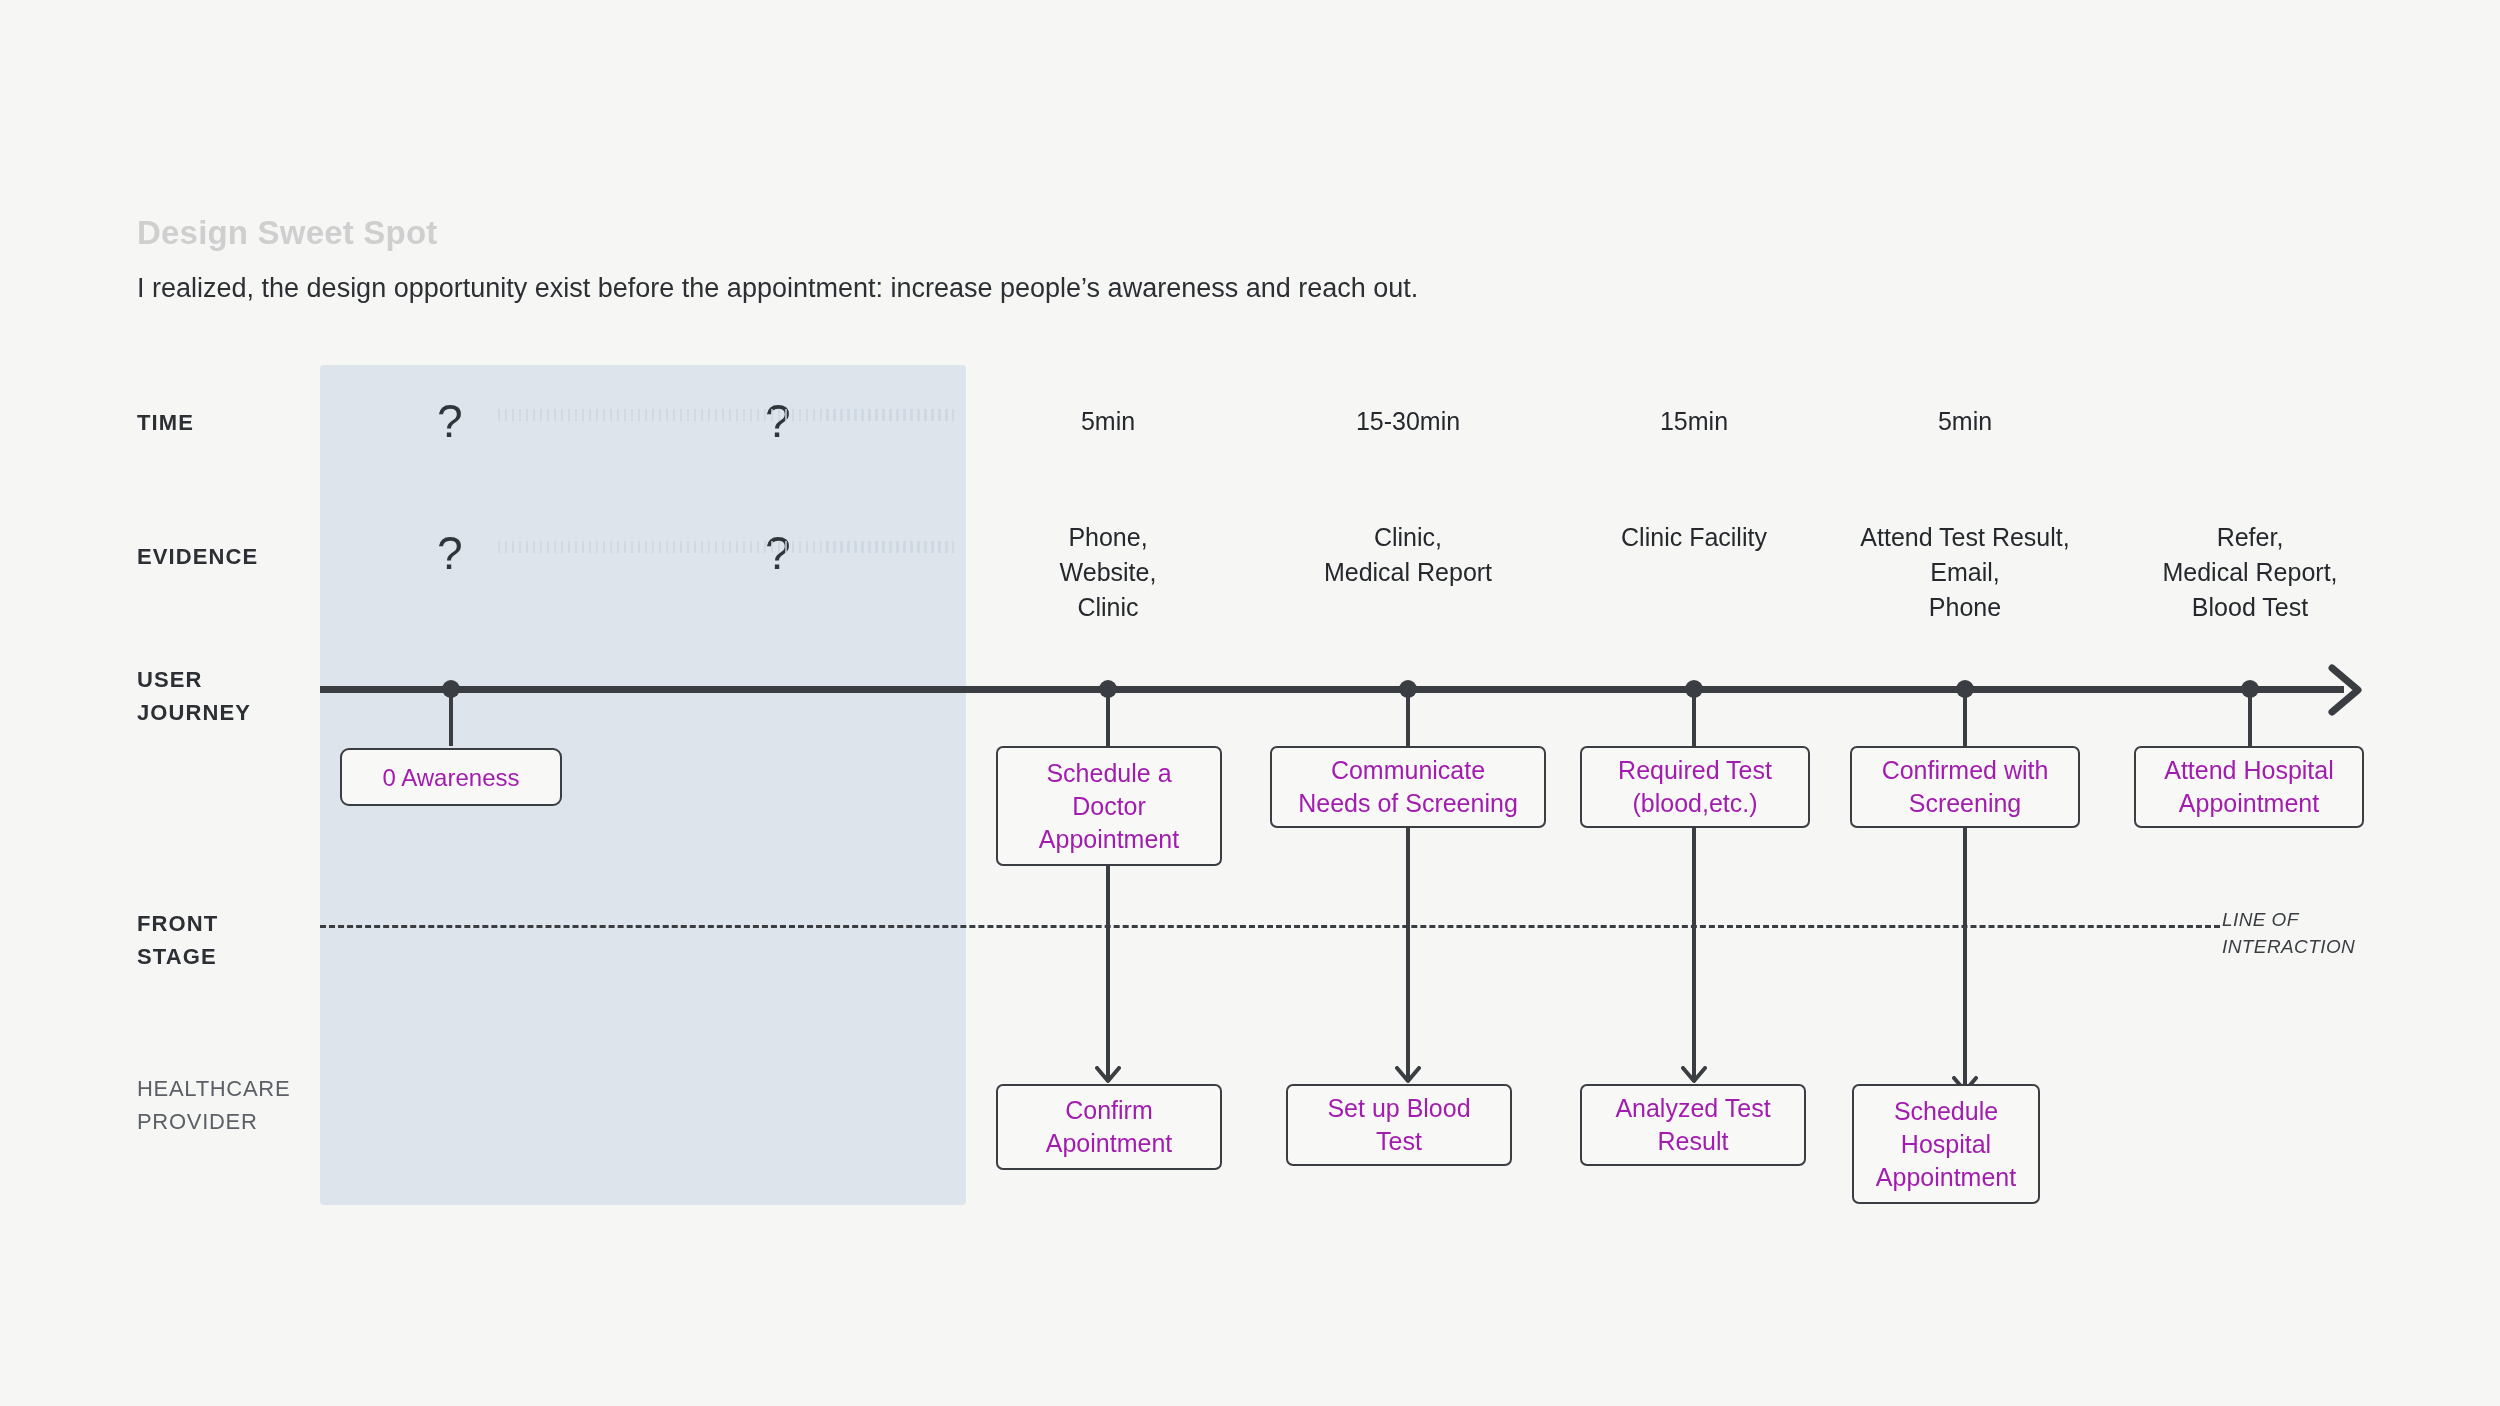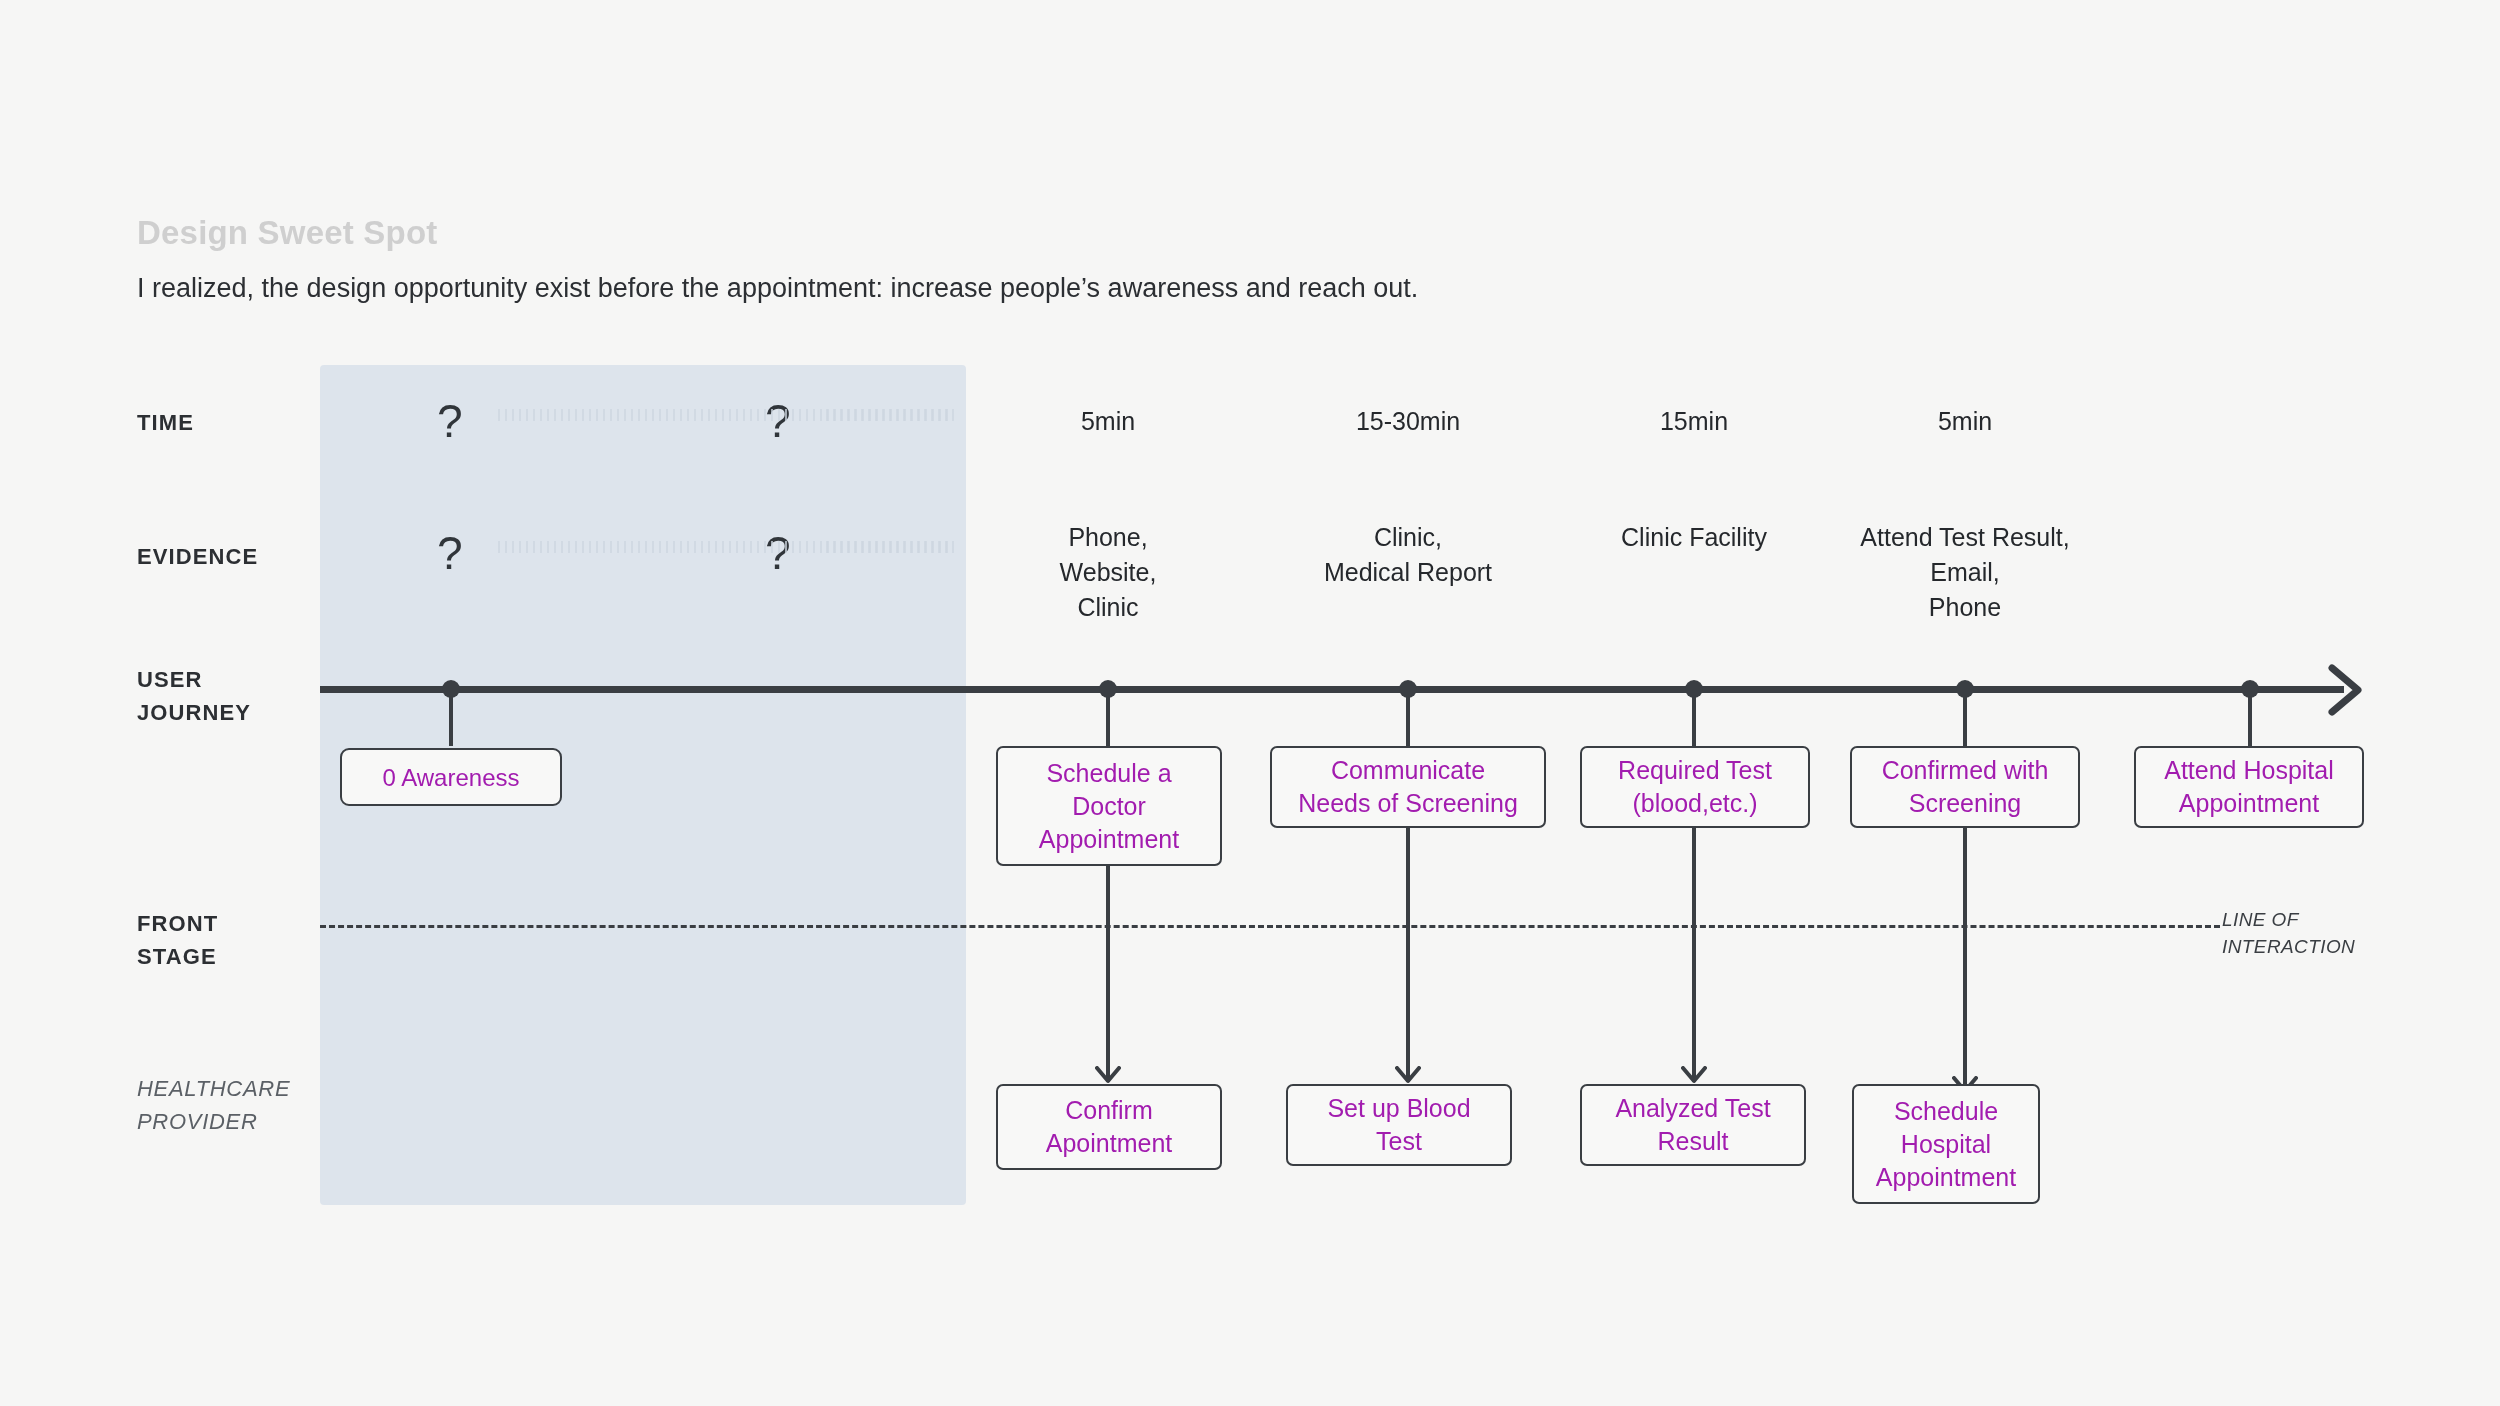--- a/index.html
+++ b/index.html
@@ -33,21 +33,21 @@
   .row-label {
     position: absolute; left: 137px;
     font-size: 22px; font-weight: bold; letter-spacing: 1.1px;
     color: #2c2f33; line-height: 33px; white-space: pre-line;
   }
   .row-label.muted { font-weight: 400; color: #5b6066; letter-spacing: .7px; }
   #lbl-time     { top: 406px; }
   #lbl-evidence { top: 540px; }
   #lbl-journey  { top: 663px; }
   #lbl-front    { top: 907px; }
-  #lbl-provider { top: 1072px; font-style: italic; }
+  #lbl-provider { top: 1072px; }
 
   
   .qmark {
     position: absolute; font-size: 46px; font-weight: 400;
     color: #30353a; line-height: 1;
   }
   .qdots {
     position: absolute; height: 12px;
     background-image: repeating-linear-gradient(to right,
         #cdd6e0 0px, #cdd6e0 2px, transparent 2px, transparent 7px);
@@ -204,14 +204,17 @@
 
   <div class="cell evidence" style="left:1108px">Phone,
 Website,
 Clinic</div>
   <div class="cell evidence" style="left:1408px">Clinic,
 Medical Report</div>
   <div class="cell evidence" style="left:1694px">Clinic Facility</div>
   <div class="cell evidence" style="left:1965px">Attend Test Result,
 Email,
 Phone</div>
+  <div class="cell evidence" style="left:2250px">Refer,
+Medical Report,
+Blood Test</div>
 
 </div>
 
 </body></html>

